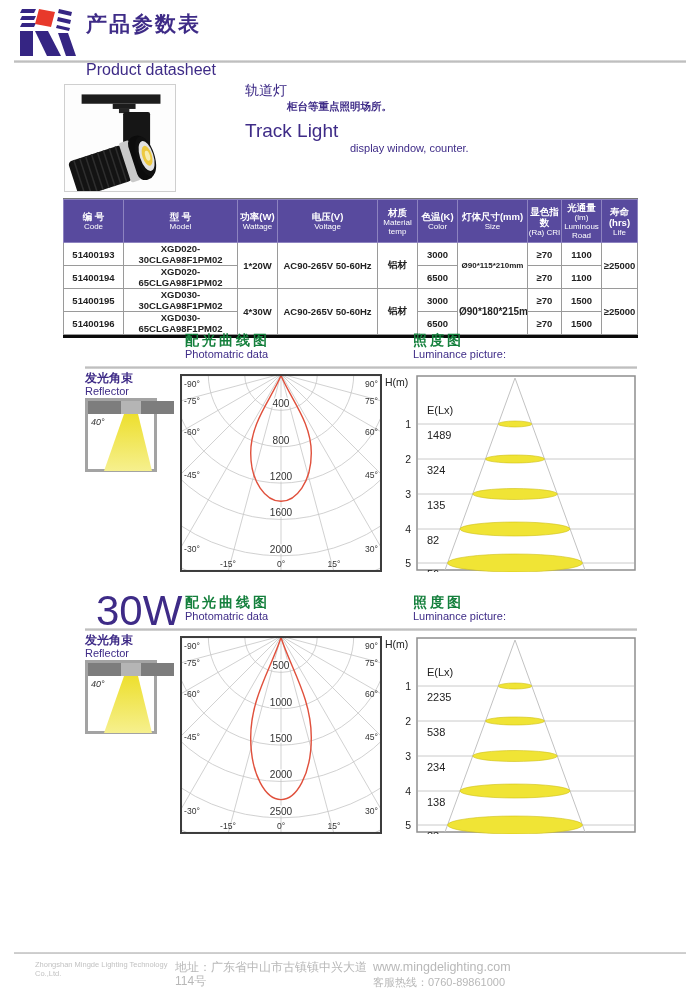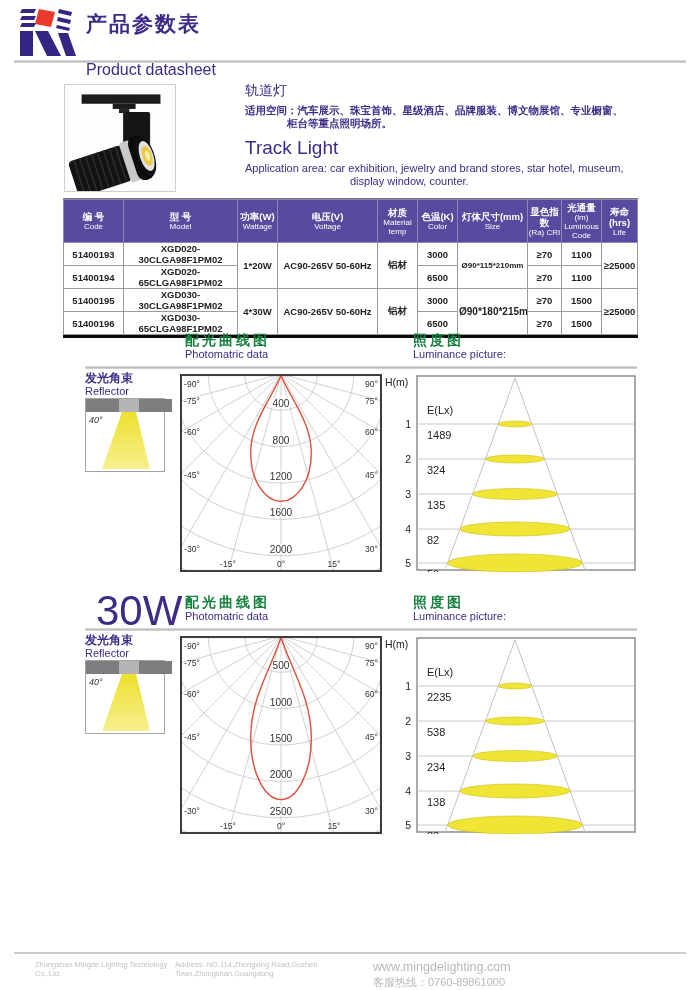--- a/index.html
+++ b/index.html
@@ -24,21 +24,21 @@
   table.spec th .en{font-size:8px;line-height:9px;}
   table.spec td{border:1px solid #9a9a9a;text-align:center;font-size:9.5px;font-weight:bold;color:#222;
                 height:18px;padding:0 1px;overflow:hidden;}
   .table-wrap{border-bottom:3px solid #0a0a0a;border-top:1px solid #777;}
   
   .power-label{font-size:42px;color:#3e2b87;line-height:42px;}
   .sec-title-zh{font-size:14px;font-weight:bold;color:#15803d;letter-spacing:3px;line-height:16px;}
   .sec-title-en{font-size:11px;color:#3e2b87;line-height:13px;letter-spacing:0;}
   .refl-zh{font-size:12px;font-weight:bold;color:#3e2b87;line-height:14px;}
   .refl-en{font-size:11px;color:#3e2b87;line-height:12px;}
-  .refl-box{width:80px;height:74px;border:1px solid #a3a3a3;box-sizing:border-box;background:#fff;}
+  .refl-box{width:72px;height:74px;border:3px solid #a3a3a3;box-sizing:border-box;background:#fff;}
   .chart-host svg{display:block;}
   
   .f-zh{font-size:12px;color:#b8b8b8;line-height:14px;}
   .f-en{font-size:7.5px;color:#c2c2c2;line-height:9px;}
   .f-web{font-size:12.5px;color:#b8b8b8;line-height:15px;}
   .f-hot{font-size:11px;color:#b8b8b8;line-height:14px;}
 </style>
 </head>
 <body>
 
@@ -88,24 +88,22 @@
         <rect x="66" y="54" width="17" height="44" rx="8" fill="#0c0c0c"></rect>
         <ellipse cx="79" cy="76" rx="8.5" ry="20" fill="#101010"></ellipse>
         <ellipse cx="80" cy="76" rx="6.5" ry="15" fill="#e2e2e2"></ellipse>
         <ellipse cx="80.5" cy="76" rx="4.5" ry="10" fill="#edc93f"></ellipse>
         <ellipse cx="81" cy="76" rx="2.2" ry="5" fill="#f7ecae"></ellipse>
       </g>
     </svg>
   </div>
   <div class="abs" style="left:245px;top:82px;width:410px;">
     <div class="p-zh-name">轨道灯</div>
-    <div class="p-zh-line" style="margin-top:4px;">适用空间：汽车展示、珠宝首饰、星级酒店、品牌服装、博文物展馆、专业橱窗、</div>
     <div class="p-zh-line" style="margin-left:42px;">柜台等重点照明场所。</div>
     <div class="p-en-name">Track Light</div>
-    <div class="p-en-line" style="margin-top:3px;">Application area: car exhibition, jewelry and brand stores, star hotel, museum,</div>
     <div class="p-en-line" style="margin-left:105px;">display window, counter.</div>
   </div>
 
   <div class="abs table-wrap" style="left:63px;top:198px;">
     <table class="spec">
       <colgroup>
         <col style="width:60px">
           <col style="width:114px">
           <col style="width:40px">
           <col style="width:100px">
@@ -145,21 +143,21 @@
           <th>
               <div class="zh">灯体尺寸(mm)</div>
               <div class="en">Size</div>
             </th>
           <th>
               <div class="zh">显色指数</div>
               <div class="en">(Ra) CRI</div>
             </th>
           <th>
               <div class="zh">光通量</div>
-              <div class="en">(lm) Luminous Code</div>
+              <div class="en">(lm) Luminous Road</div>
             </th>
           <th>
               <div class="zh">寿命(hrs)</div>
               <div class="en">Life</div>
             </th>
         </tr>
       </thead>
       <tbody>
         <tr>
           <td>51400193</td>
@@ -428,20 +426,21 @@
           <text x="44" y="204" font-size="11" fill="#222" font-family="&quot;Liberation Sans&quot;,&quot;DejaVu Sans&quot;,sans-serif">83</text>
         </svg>
       </div>
   </div>
 
   <div class="abs rule" style="left:14px;top:952px;width:672px;height:2px;"></div>
   <div class="abs" style="left:35px;top:960px;width:150px;">
     <div class="f-en">Zhongshan Mingde Lighting Technology Co.,Ltd.</div>
   </div>
   <div class="abs" style="left:175px;top:960px;width:200px;">
+    <div class="f-zh">地址：广东省中山市古镇镇中兴大道114号</div>
     <div class="f-en">Address: NO.114,Zhongxing Road,Guzhen Town,Zhongshan,Guangdong</div>
   </div>
   <div class="abs" style="left:373px;top:960px;width:180px;">
     <div class="f-web">www.mingdelighting.com</div>
     <div class="f-hot">客服热线：0760-89861000</div>
   </div>
 
 </div>
 
 </body></html>

